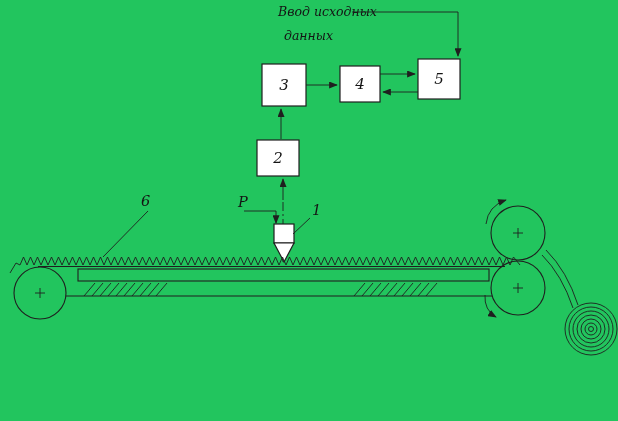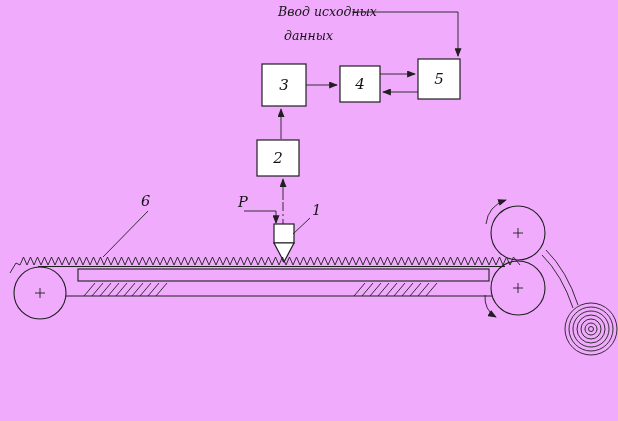--- a/index.html
+++ b/index.html
@@ -1,19 +1,19 @@
 <!DOCTYPE html>
 <html><head>
 <meta charset="utf-8">
 <style>
   html,body{margin:0;padding:0;background:#ffffff;}
   .canvas{
     position:relative;
     width:618px;height:421px;
-    background:#f0abfc;
+    background:#22c55e;
     overflow:hidden;
     font-family:"DejaVu Serif", serif;
   }
   svg{display:block;}
   .ln{stroke:#1f1f1f;stroke-width:1.1;fill:none;}
   .thin{stroke:#1f1f1f;stroke-width:0.9;fill:none;}
   .blk{fill:#ffffff;stroke:#1f1f1f;stroke-width:1.2;}
   .dashdot{stroke:#1f1f1f;stroke-width:0.9;fill:none;stroke-dasharray:9 3 2 3;}
   text{fill:#141414;font-style:italic;font-family:"DejaVu Serif", serif;}
   .t-title{font-size:12.5px;}

